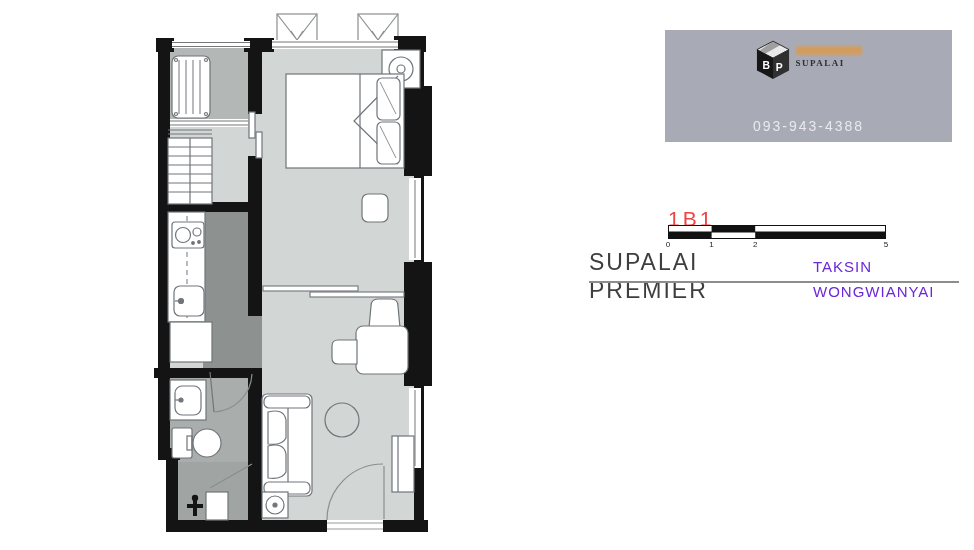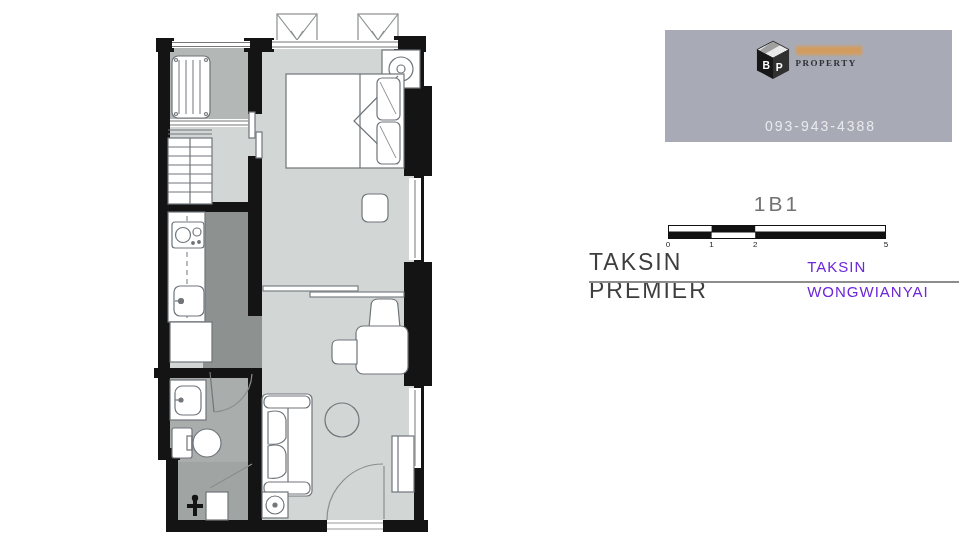--- a/index.html
+++ b/index.html
@@ -9,26 +9,26 @@
 
   
   #brand-panel{left:665px;top:30px;width:287px;height:112px;background:#a8abb5;}
   #logo-row{position:absolute;left:0;top:10px;width:100%;display:flex;justify-content:center;align-items:flex-start;}
   #logo-textcol{margin-left:6px;padding-top:6px;}
   #brand-blur-bar{width:66px;height:9px;background:#d79b55;filter:blur(1.5px);opacity:.9;}
   #logo-property{font-family:"Liberation Serif", serif;font-weight:bold;font-size:9px;
                  letter-spacing:1.5px;color:#2e2f36;margin-top:3px;}
   #tagline{position:absolute;left:0;top:62px;width:100%;text-align:center;color:#f5f5f5;
            font-size:13px;letter-spacing:2.5px;}
-  #phone{position:absolute;left:12px;top:88px;width:100%;text-align:center;color:#e9e9ed;
+  #phone{position:absolute;left:0;top:88px;width:100%;text-align:center;color:#e9e9ed;
          font-size:14px;letter-spacing:2px;}
 
   
-  #unit-code{left:668px;top:192px;width:218px;text-align:center;font-size:21px;
-             letter-spacing:3px;color:#737373;}
+  #unit-code{left:668px;top:207px;width:218px;text-align:left;font-size:21px;
+             letter-spacing:3px;color:#ef4444;}
   #scale-bar{left:668px;top:225px;}
   .scale-label{position:absolute;top:240px;transform:translateX(-50%);font-size:8px;color:#222;}
   #project-row{left:589px;top:248px;width:370px;display:flex;justify-content:space-between;
                align-items:flex-end;}
   #project-name{font-size:23px;letter-spacing:2px;color:#3e3e3e;line-height:28px;}
   #project-location{font-size:15px;letter-spacing:1px;color:#6d28d9;line-height:25px;margin-left:38px;}
   #divider{left:589px;top:281px;width:370px;height:2px;background:#8d8d8d;}
   #area-row{left:589px;top:286px;width:370px;display:flex;justify-content:space-between;}
   #bedroom-label,#area-label{font-size:19px;letter-spacing:1px;color:#3e3e3e;}
 
@@ -210,41 +210,41 @@
       <svg width="34" height="40" viewBox="0 0 36 42">
         <polygon points="18,1 35,10 18,19 1,10" fill="#e9e9e9" stroke="#222" stroke-width="1"></polygon>
         <polygon points="1,10 18,19 18,41 1,32" fill="#171717"></polygon>
         <polygon points="35,10 18,19 18,41 35,32" fill="#303030"></polygon>
         <text x="7" y="31" font-size="11" font-weight="bold" fill="#fff">B</text>
         <text x="21" y="33" font-size="11" font-weight="bold" fill="#fff">P</text>
         <polygon points="18,1 26,5 10,14 4,11" fill="#555" opacity=".5"></polygon>
       </svg>
       <div id="logo-textcol">
         <div id="brand-blur-bar"></div>
-        <div id="logo-property">PROPERTY</div>
+        <div id="logo-property">SUPALAI</div>
       </div>
     </div>
     <div id="phone">093-943-4388</div>
   </div>
 
   <div id="unit-code" class="abs">1B1</div>
 
   <svg id="scale-bar" class="abs" width="218" height="14" viewBox="0 0 218 14">
     <rect x="0.5" y="0.5" width="217" height="13" fill="#fff" stroke="#111" stroke-width="1"></rect>
     <rect x="0" y="7" width="43.6" height="7" fill="#111"></rect>
     <rect x="43.6" y="0" width="43.6" height="7" fill="#111"></rect>
     <rect x="87.2" y="7" width="130.8" height="7" fill="#111"></rect>
     <line x1="0" y1="7" x2="218" y2="7" stroke="#111" stroke-width="1"></line>
   </svg>
   <div class="scale-label" style="left:668px;">0</div>
   <div class="scale-label" style="left:711.6px;">1</div>
   <div class="scale-label" style="left:755.2px;">2</div>
   <div class="scale-label" style="left:886px;">5</div>
 
   <div id="project-row" class="abs">
-    <span id="project-name">TAKSIN PREMIER</span>
+    <span id="project-name">SUPALAI PREMIER</span>
     <span id="project-location">TAKSIN WONGWIANYAI</span>
   </div>
   <div id="divider" class="abs"></div>
   <div id="area-row" class="abs">
   </div>
 
 </div>
 
 </body></html>

